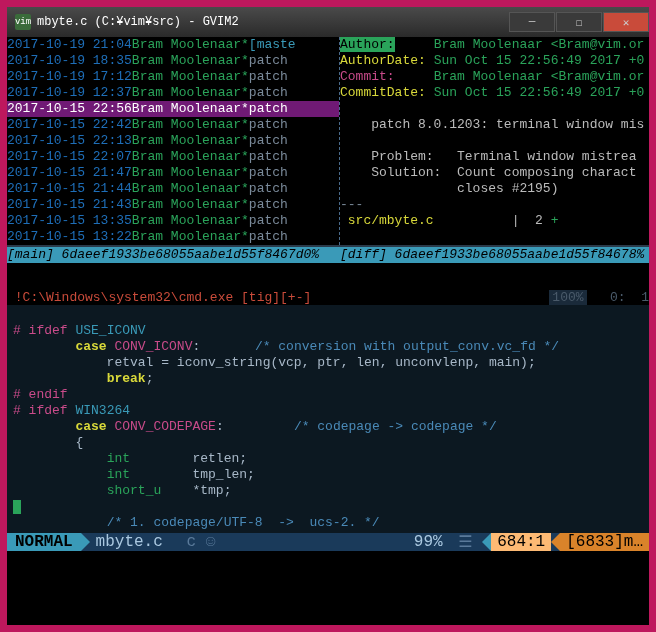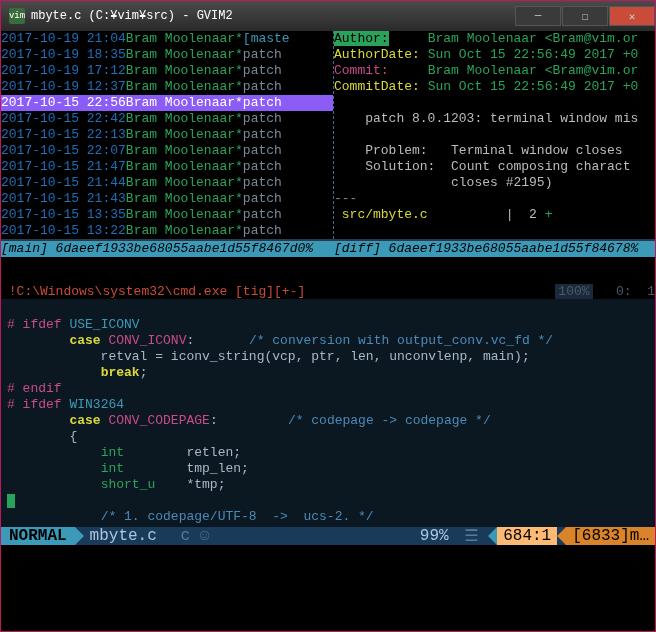--- a/index.html
+++ b/index.html
@@ -9,21 +9,21 @@
   background: #0a0a0a;
   font-family: 'Consolas', 'Courier New', monospace;
   font-size: 13px;
   overflow: hidden;
 }
 .window {
   width: 656px;
   height: 632px;
   display: flex;
   flex-direction: column;
-  border: 1px solid #be185d;
+  border: 7px solid #be185d;
 }
 .titlebar {
   height: 30px;
   background: linear-gradient(to bottom, #4a4a4a, #2a2a2a);
   display: flex;
   align-items: center;
   padding-left: 8px;
   color: #fff;
 }
 .titlebar-icon {
@@ -70,21 +70,21 @@
   display: flex;
   white-space: pre;
   height: 16px;
   line-height: 16px;
 }
 .date { color: #1e6eb8; }
 .author { color: #2aa35a; }
 .star { color: #2aa35a; }
 .patch { color: #7a8a9a; }
 .highlighted {
-  background: #8b5cf6;
+  background: #701a75;
   color: #fff;
 }
 .highlighted .date, .highlighted .author, .highlighted .star, .highlighted .patch {
   color: #fff;
 }
 .bracket { color: #3a9ab8; }
 .diff-row { white-space: pre; height: 16px; line-height: 16px; }
 .diff-label { background: #2aa35a; color: #000; }
 .diff-header-label { color: #d9d93a; }
 .diff-header-value { color: #2aa35a; }
@@ -222,21 +222,21 @@
           <div class="log-row"><span class="date">2017-10-15 13:22</span> <span class="author">Bram Moolenaar</span> <span class="star">*</span> <span class="patch">patch</span></div>
         </div>
       <div class="right-diff">
         <div class="diff-row"><span class="diff-label">Author:</span><span class="diff-header-value">     </span><span class="diff-header-value">Bram Moolenaar &lt;Bram@vim.or</span></div>
         <div class="diff-row"><span class="diff-header-label">AuthorDate:</span><span class="diff-header-value"> </span><span class="diff-header-value">Sun Oct 15 22:56:49 2017 +0</span></div>
         <div class="diff-row"><span class="diff-commit-label">Commit:</span><span class="diff-header-value">     </span><span class="diff-header-value">Bram Moolenaar &lt;Bram@vim.or</span></div>
         <div class="diff-row"><span class="diff-header-label">CommitDate:</span><span class="diff-header-value"> </span><span class="diff-header-value">Sun Oct 15 22:56:49 2017 +0</span></div>
         <div class="diff-row diff-text"> </div>
         <div class="diff-row diff-text">    patch 8.0.1203: terminal window mis</div>
         <div class="diff-row diff-text"> </div>
-        <div class="diff-row diff-text"><span>    Problem:   </span><span>Terminal window closes</span></div>
+        <div class="diff-row diff-text"><span>    Problem:   </span><span>Terminal window mistrea</span></div>
         <div class="diff-row diff-text"><span>    Solution:  </span><span>Count composing charact</span></div>
         <div class="diff-row diff-text">               closes #2195)</div>
         <div class="diff-row diff-dashes">---</div>
         <div class="diff-row"><span class="diff-file"> src/mbyte.c</span><span class="diff-text">          </span><span class="diff-text">|</span><span class="diff-num">  2 </span><span class="diff-plus">+</span></div>
       </div>
     </div>
 
     <div class="status-main">
       <span class="status-main-left">[main] 6daeef1933be68055aabe1d55f8467d0%</span>
       <span class="status-main-right">[diff] 6daeef1933be68055aabe1d55f84678%</span>

